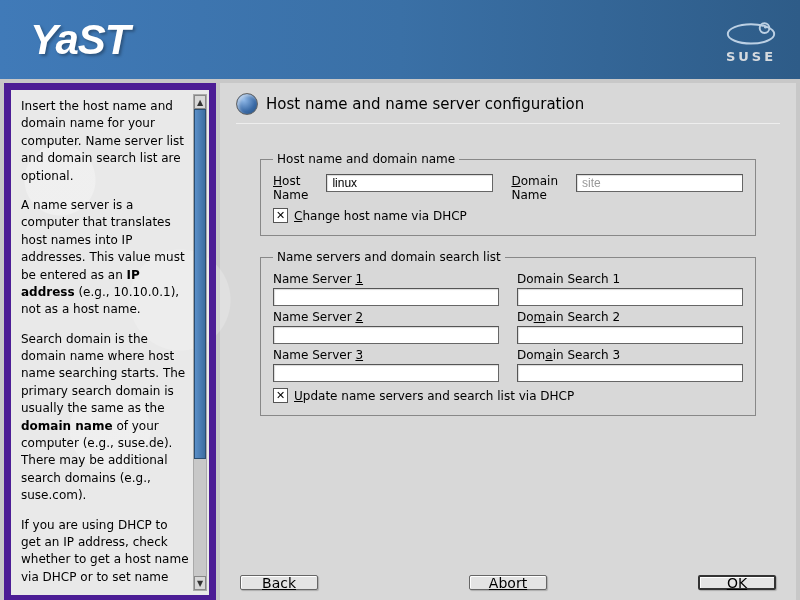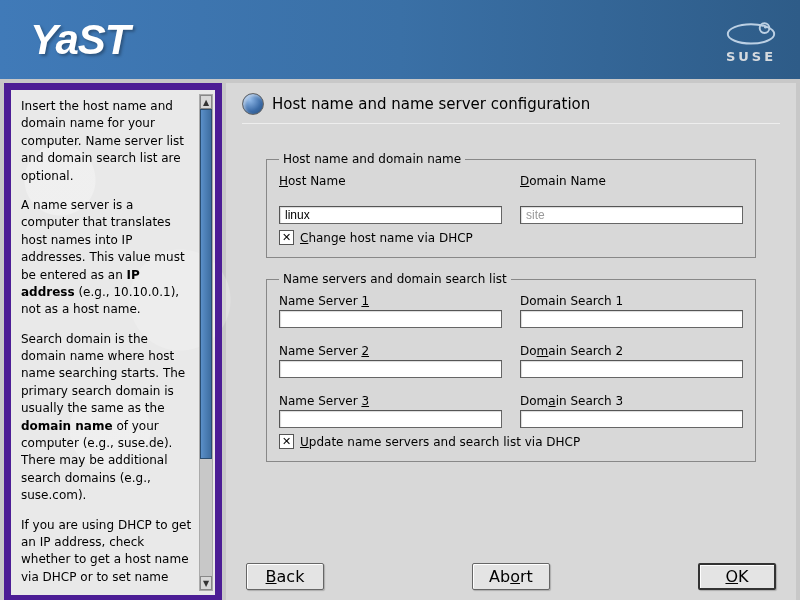--- a/index.html
+++ b/index.html
@@ -67,47 +67,48 @@
 }
 .page-title { font-size:15px; font-weight:normal }
 .hr { height:1px; background:#888; margin:4px 0 12px 0; border-bottom:1px solid #eee }
 .form-area { flex:1; padding:16px 24px 0 24px }
 fieldset {
   border:1px solid #888; padding:8px 12px 12px 12px;
   margin-bottom:14px;
 }
 legend { padding:0 4px; font-size:12px }
 .row2 { display:flex; gap:18px }
-.col { flex:1; display:flex; flex-direction:column; gap:18px }
+.col { flex:1; display:flex; flex-direction:row; gap:18px }
 .col label { font-size:12px }
 .u { text-decoration:underline }
 input[type=text] {
   height:18px; border:1px solid #666; border-top-color:#555; border-left-color:#555;
   background:#fff; padding:0 5px; font-size:12px;
   box-shadow: inset 1px 1px 1px rgba(0,0,0,.15);
 }
 input.dim { color:#999 }
 .chk-row { display:flex; align-items:center; gap:6px; margin-top:6px }
 .chkbox {
   width:15px; height:15px; border:1px solid #555; background:#fff;
   display:flex; align-items:center; justify-content:center;
   font-size:11px; font-weight:bold; line-height:1;
 }
-.fs2-grid { display:grid; grid-template-columns:1fr 1fr; gap:16px 18px }
+.fs2-grid { display:grid; grid-template-columns:1fr 1fr; gap:4px 18px }
 .fs2-grid .cell { display:flex; flex-direction:column; gap:2px }
 .footer {
   display:flex; justify-content:space-between; align-items:center;
   padding:0 4px; margin-top:auto;
 }
 .btn {
-  min-width:78px; height:27px; padding:0 16px;
+  min-width:78px; height:15px; padding:0 16px;
   background:#e4e4e4; border:1px solid #666; border-radius:2px;
   box-shadow: inset 1px 1px 0 #fff, 1px 1px 1px rgba(0,0,0,.2);
-  font-size:16px; display:flex; align-items:center; justify-content:center;
+  font-size:14px; display:flex; align-items:center; justify-content:center;
   cursor:pointer;
+  text-decoration:underline;
 }
 .btn.default { border:2px solid #333; font-weight:normal }
 .spacer { flex:1 }
 </style>
 </head>
 <body>
 
 <div class="header">
   <div class="logo-text">YaST</div>
   <div class="suse-logo">

